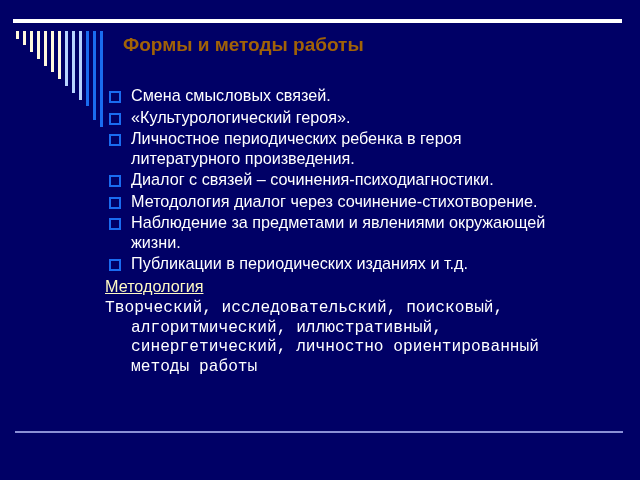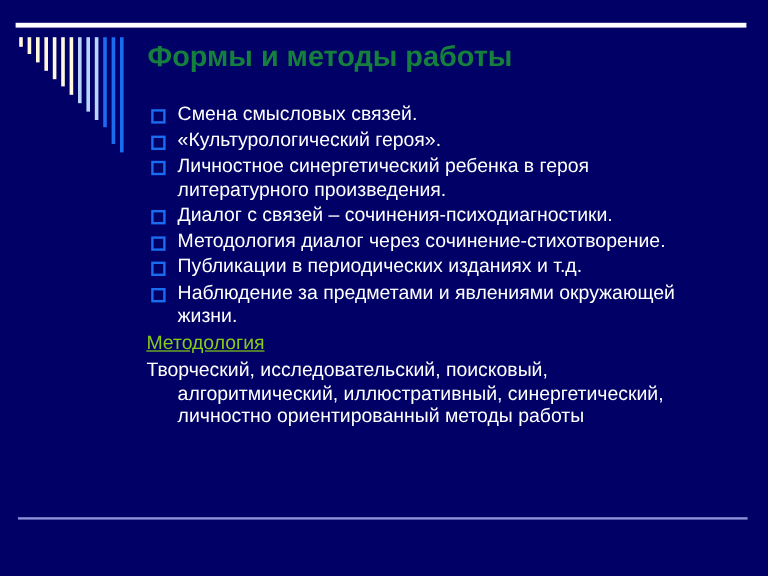--- a/index.html
+++ b/index.html
@@ -14,34 +14,34 @@
       position: absolute; left: 13px; top: 19px; width: 609px; height: 4px;
       background: #ffffff;
     }
     .bottom-rule {
       position: absolute; left: 15px; top: 431px; width: 608px; height: 2px;
       background: #8a8fd6;
     }
     .stripe { position: absolute; top: 31px; width: 3px; }
     .title {
       position: absolute; left: 123px; top: 34px;
-      color: #15803d; font-weight: bold; font-size: 24px;
+      color: #a16207; font-weight: bold; font-size: 19px;
       letter-spacing: 0px; white-space: nowrap;
     }
     .content {
-      position: absolute; left: 122px; top: 86px; width: 470px;
+      position: absolute; left: 105px; top: 86px; width: 470px;
       color: #ffffff; font-size: 16.2px; line-height: 19.5px;
     }
     .bullet-item { position: relative; padding-left: 26px; margin-bottom: 2px; }
     .bullet-box {
       position: absolute; left: 4px; top: 5px; width: 8px; height: 8px;
       border: 2px solid #1a6cf0;
     }
-    .link-text { color: #84cc16; text-decoration: underline; display: inline-block; margin-top: 1px; margin-bottom: 3px; }
-    .para { padding-left: 26px; text-indent: -26px; }
+    .link-text { color: #fef9c3; text-decoration: underline; display: inline-block; margin-top: 1px; margin-bottom: 3px; }
+    .para { padding-left: 26px; text-indent: -26px; font-family: Liberation Mono, monospace; }
   </style>
 </head>
 <body>
 
 <div class="slide">
   <div class="top-rule"></div>
 
   <div>
     <div class="stripe" style="left:16px;height:8px;background:#fff8dc;"></div>
     <div class="stripe" style="left:23px;height:14px;background:#fff8dc;"></div>
@@ -64,37 +64,37 @@
     <div class="bullet-item">
       <span class="bullet-box"></span>
       <span>Смена смысловых связей.</span>
     </div>
     <div class="bullet-item">
       <span class="bullet-box"></span>
       <span>«Культурологический героя».</span>
     </div>
     <div class="bullet-item">
       <span class="bullet-box"></span>
-      <span>Личностное синергетический ребенка в героя литературного произведения.</span>
+      <span>Личностное периодических ребенка в героя литературного произведения.</span>
     </div>
     <div class="bullet-item">
       <span class="bullet-box"></span>
       <span>Диалог с связей – сочинения-психодиагностики.</span>
     </div>
     <div class="bullet-item">
       <span class="bullet-box"></span>
       <span>Методология диалог через сочинение-стихотворение.</span>
     </div>
     <div class="bullet-item">
       <span class="bullet-box"></span>
-      <span>Публикации в периодических изданиях и т.д.</span>
+      <span>Наблюдение за предметами и явлениями окружающей жизни.</span>
     </div>
     <div class="bullet-item">
       <span class="bullet-box"></span>
-      <span>Наблюдение за предметами и явлениями окружающей жизни.</span>
+      <span>Публикации в периодических изданиях и т.д.</span>
     </div>
     <div>
       <span class="link-text">Методология</span>
     </div>
     <div class="para">Творческий, исследовательский, поисковый, алгоритмический, иллюстративный, синергетический, личностно ориентированный методы работы</div>
   </div>
 
   <div class="bottom-rule"></div>
 </div>
 

